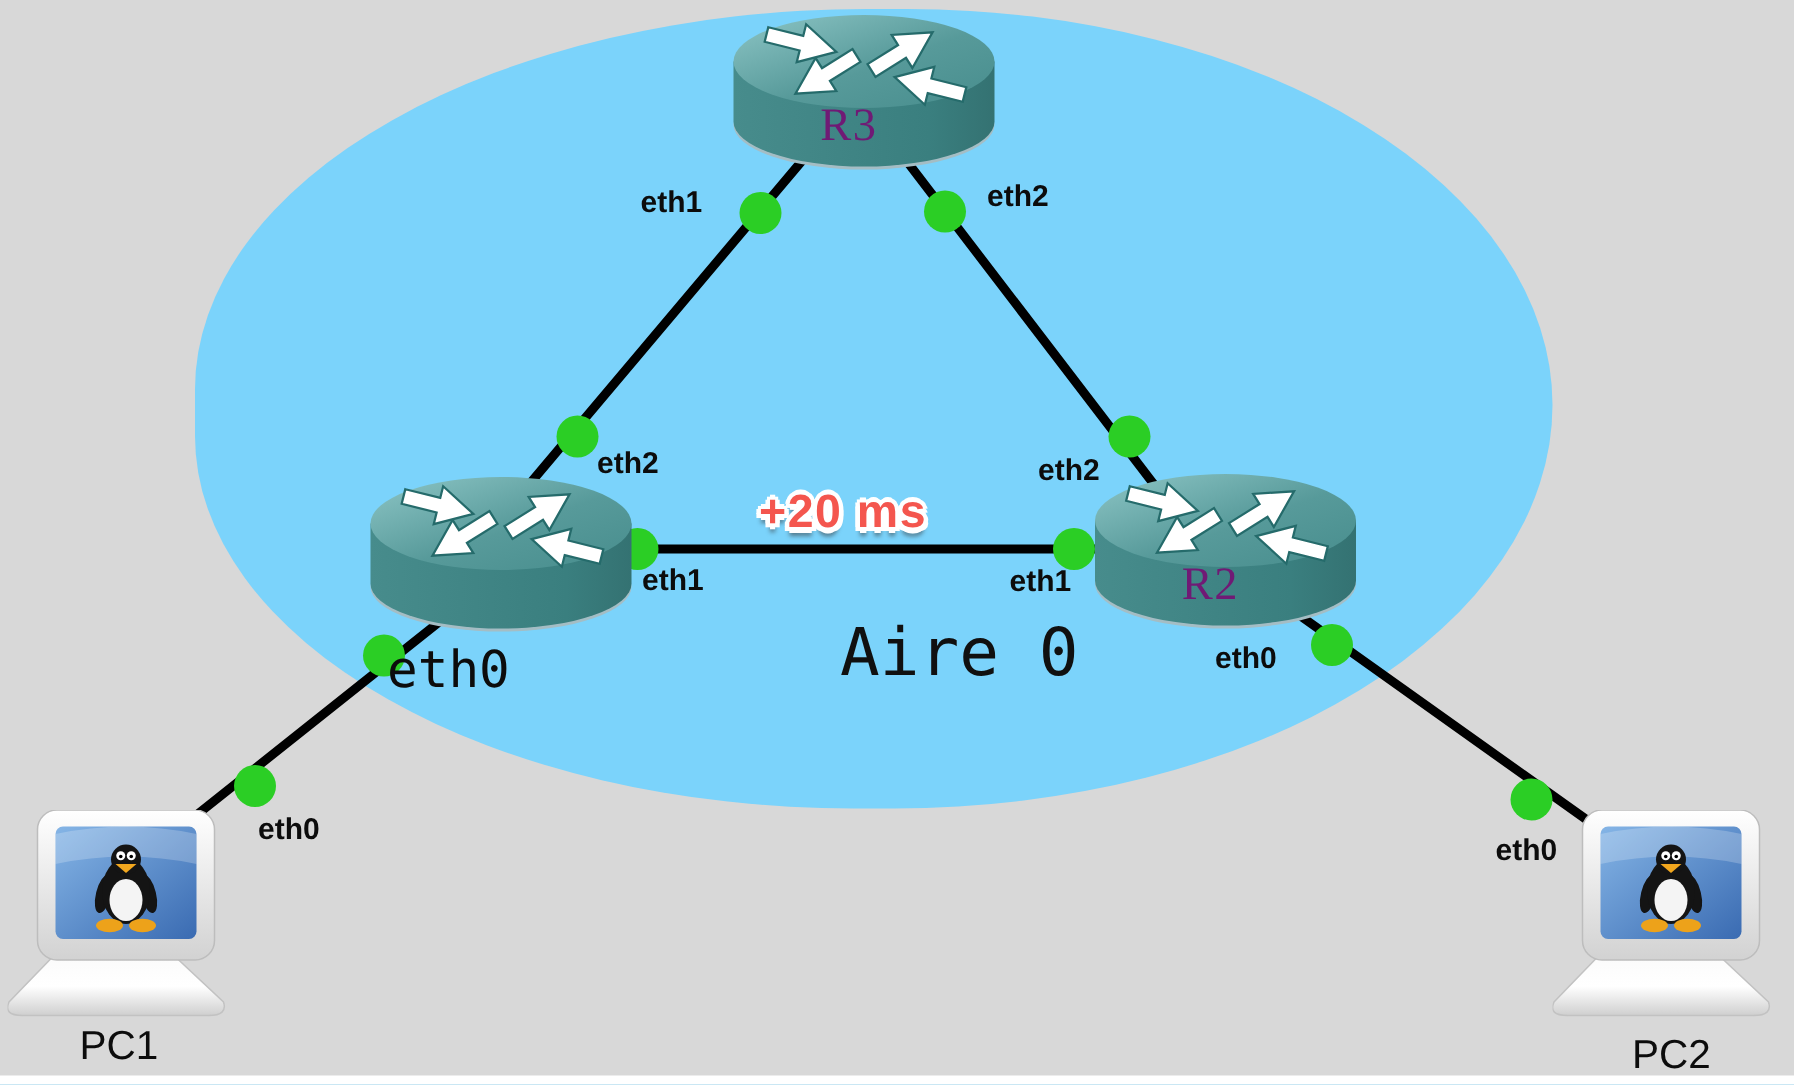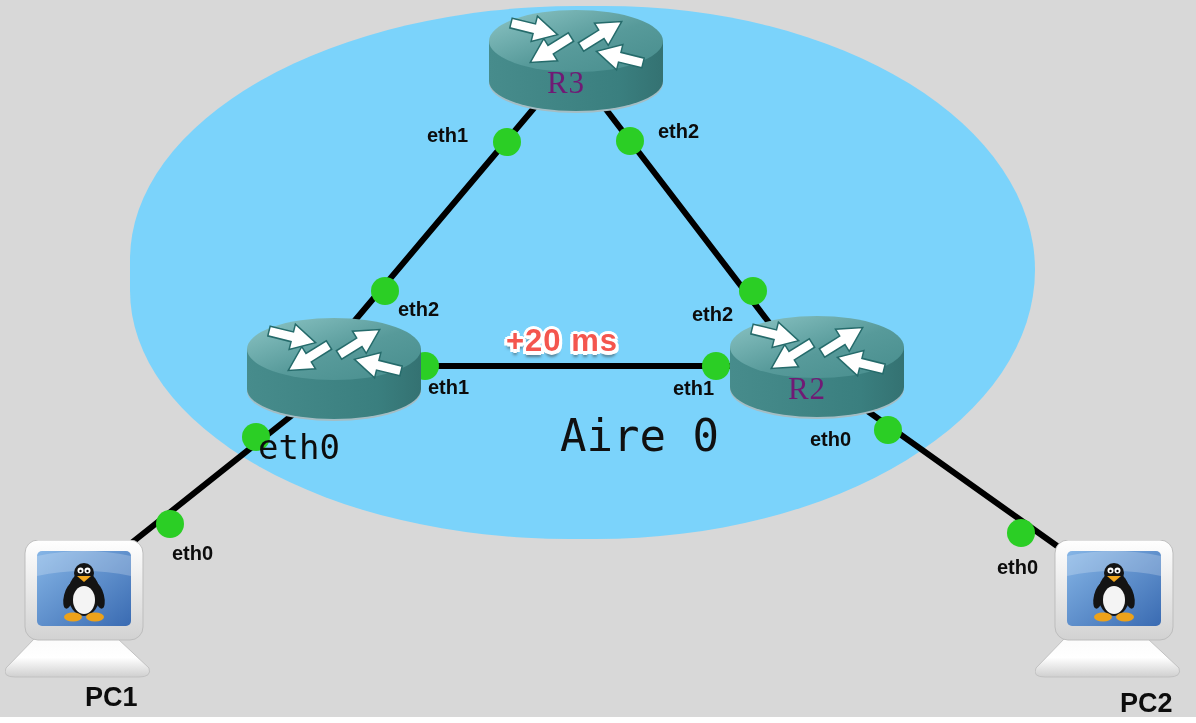--- a/index.html
+++ b/index.html
@@ -43,21 +43,21 @@
     position:absolute; left:506px; top:323px;
     font-size:31px; font-weight:bold; color:#f4564e; white-space:nowrap;
     letter-spacing:1px;
     text-shadow:
       -3px 0 0 #ffffff, 3px 0 0 #ffffff, 0 -3px 0 #ffffff, 0 4px 0 #ffffff,
       -2px -2px 0 #ffffff, 2px -2px 0 #ffffff, -3px 3px 0 #ffffff, 3px 3px 0 #ffffff,
       0 6px 3px rgba(50,50,50,0.55);
   }
 
   .pc-label {
-    position:absolute; font-weight:bold; font-size:27px; color:#0c0c0c; white-space:nowrap;margin-left:32px;
+    position:absolute; font-weight:normal; font-size:27px; color:#0c0c0c; white-space:nowrap;
   }
 
   #bottom-strip {
     position:absolute; left:0; bottom:0; width:100%; height:6px; background:#ffffff;
   }
 </style>
 </head>
 <body>
 
 <div id="stage">

